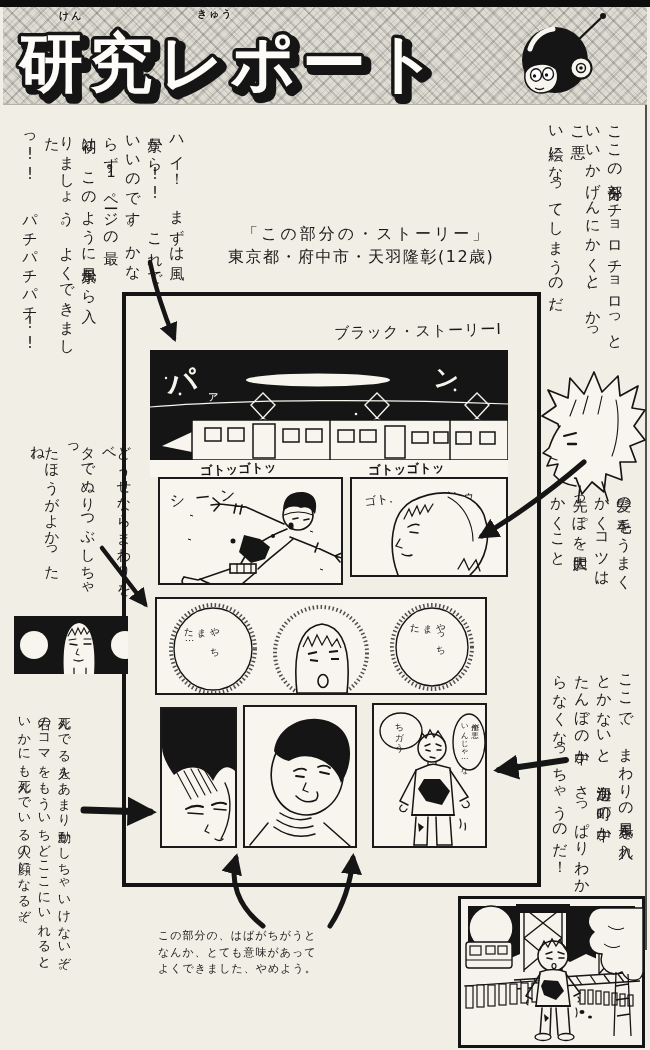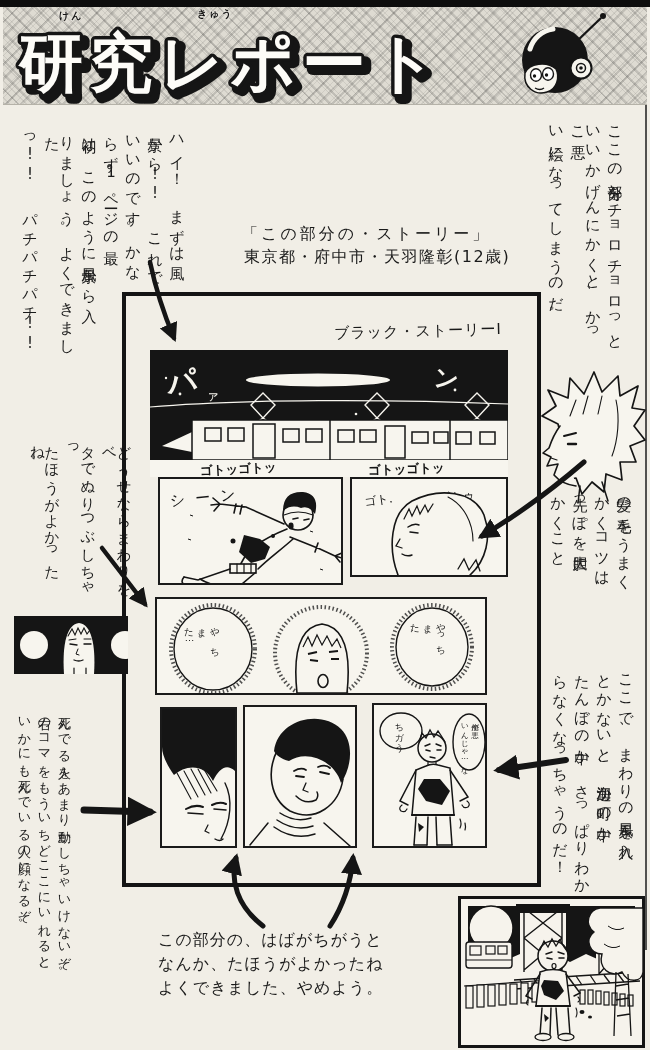--- a/index.html
+++ b/index.html
@@ -21,22 +21,22 @@
   .edge-right{position:absolute;top:104px;right:3px;width:2px;height:846px;background:#1c1c1c;opacity:.75;}
   
   .vtext{position:absolute;display:flex;flex-direction:row-reverse;gap:7px;align-items:flex-start;}
   .vcol{writing-mode:vertical-rl;text-orientation:upright;line-height:1;font-size:15px;letter-spacing:2px;font-weight:500;}
   .vt-15 .vcol{font-size:15px;letter-spacing:1.5px;}
   .vt-13 .vcol{font-size:13px;letter-spacing:1px;}
   .vt-14 .vcol{font-size:14.5px;letter-spacing:0.5px;}
   
   .caption{position:absolute;left:228px;top:222px;font-size:16px;line-height:1.45;}
   .caption .l1{letter-spacing:3px;padding-left:14px;}
-  .caption .l2{letter-spacing:1.5px;margin-left:16px;}
-  .htext{position:absolute;font-size:16px;line-height:1.5;letter-spacing:1px;font-weight:500;}
+  .caption .l2{letter-spacing:1.5px;}
+  .htext{position:absolute;font-size:11px;line-height:1.5;letter-spacing:1px;font-weight:500;}
   
   .frame{position:absolute;left:122px;top:292px;width:419px;height:595px;
          border:4px solid #141414;box-sizing:border-box;}
   .panel{position:absolute;background:#f7f5ee;border:2px solid #1a1a1a;box-sizing:border-box;}
   .noborder{border:none;}
   .comic-title{position:absolute;font-size:15px;letter-spacing:1px;transform:rotate(-1.5deg);
                font-weight:500;white-space:nowrap;}
   svg text{font-family:"DejaVu Sans",sans-serif;}
   .mvwrap{position:absolute;display:flex;flex-direction:row-reverse;gap:2px;align-items:flex-start;}
   .mv{writing-mode:vertical-rl;text-orientation:upright;line-height:1.15;font-size:9.5px;}
@@ -115,21 +115,21 @@
 
 <div class="vtext vt-15" style="left:552px;top:664px;height:245px;">
   <div class="vcol">ここで、まわりの風景を入れ</div>
   <div class="vcol">とかないと、海辺か町の中か、</div>
   <div class="vcol">たんぼの中か、さっぱりわか</div>
   <div class="vcol">らなくなっちゃうのだ！</div>
 </div>
 
 <div class="htext" style="left:158px;top:928px;width:312px;">
   <div>この部分の、はばがちがうと</div>
-  <div>なんか、たほうがよかったね</div>
+  <div>なんか、とても意味があって</div>
   <div>よくできました、やめよう。</div>
 </div>
 
 <div class="frame">
   <div class="comic-title" style="left:208px;top:26px;">ブラック・ストーリーI</div>
 
   <div class="panel noborder" style="left:24px;top:54px;width:358px;height:127px;background:#151515;">
     <svg width="358" height="127" viewBox="0 0 358 127">
       <rect width="358" height="127" fill="#151515"></rect>
       <g fill="#f7f5ee">

